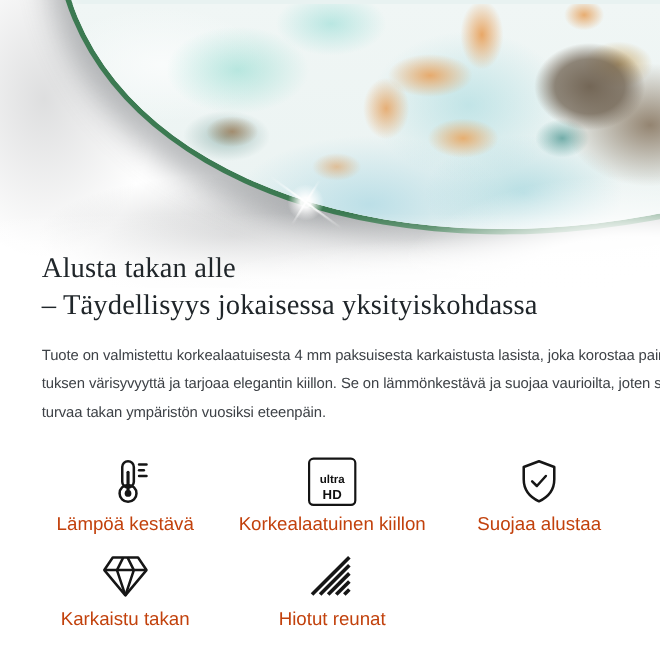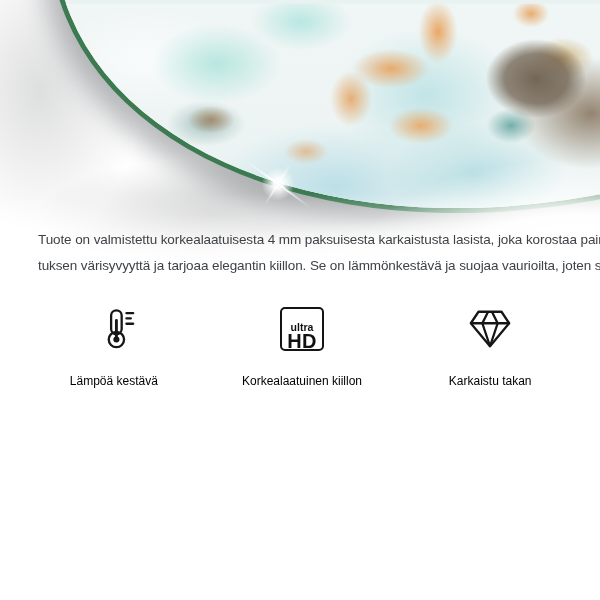--- a/index.html
+++ b/index.html
@@ -74,26 +74,26 @@
     font-family:"Liberation Serif","DejaVu Serif",serif;
     font-weight:400; font-size:26px; line-height:33px; color:#20262a;
     margin-bottom:17px; white-space:nowrap; letter-spacing:0.1px;
   }
   .desc { font-size:13.5px; line-height:26px; color:#3e4247; letter-spacing:-0.1px; margin-bottom:25px; }
   .desc div { white-space:nowrap; }
 
   .features { display:grid; grid-template-columns:1fr 1.3fr 1fr; row-gap:12px; width:540px; margin-left:-6px; }
   .feature { display:flex; flex-direction:column; align-items:center; }
   .feature .art { height:50px; display:flex; align-items:center; justify-content:center; }
-  .feature .lbl { margin-top:20px; font-size:12px; color:#000000; }
+  .feature .lbl { margin-top:4px; font-size:17px; color:#c2410c; }
 
   .uhd-box { width:44px; height:44px; border:2.5px solid #141414; border-radius:5px;
     display:flex; flex-direction:column; align-items:center; justify-content:flex-end; color:#101010; }
   .uhd-box .t { font-size:10.5px; font-weight:700; line-height:11px; letter-spacing:0; }
-  .uhd-box .b { font-size:20px; font-weight:800; line-height:16px; letter-spacing:0.2px; }
+  .uhd-box .b { font-size:12px; font-weight:800; line-height:16px; letter-spacing:0.2px; }
 
   svg.icon { display:block; }
 </style>
 </head>
 <body>
 
 <div class="page">
 
   <div class="hero">
     <div class="glass-shadow"></div>
@@ -102,24 +102,29 @@
     </div>
     <div class="sparkle">
       <div class="beam-a"></div>
         <div class="beam-b"></div>
         <div class="glow"></div>
     </div>
     <div class="fog"></div>
   </div>
 
   <div class="content">
+    <h1>
+      <div>Alusta takan alle</div>
+      <div>– Täydellisyys jokaisessa yksityiskohdassa</div>
+    </h1>
 
     <div class="desc">
       <div>Tuote on valmistettu korkealaatuisesta 4 mm paksuisesta karkaistusta lasista, joka korostaa paina-</div>
       <div>tuksen värisyvyyttä ja tarjoaa elegantin kiillon. Se on lämmönkestävä ja suojaa vaurioilta, joten se</div>
+      <div>turvaa takan ympäristön vuosiksi eteenpäin.</div>
     </div>
 
     <div class="features">
 
       <div class="feature">
         <div class="art">
           <svg class="icon" width="46" height="46" viewBox="0 0 48 48" fill="none" stroke="#161616" stroke-width="2.4" stroke-linecap="round">
             <rect x="21" y="4.5" width="11" height="25" rx="5.5"></rect>
             <circle cx="26.5" cy="35" r="8"></circle>
             <circle cx="26.5" cy="35" r="3.2" fill="#161616" stroke="none"></circle>
@@ -135,30 +140,51 @@
       <div class="feature">
         <div class="art">
           <div class="uhd-box">
             <div class="t">ultra</div>
             <div class="b">HD</div>
           </div>
         </div>
         <div class="lbl">Korkealaatuinen kiillon</div>
       </div>
 
+      <div class="feature">
+        <div class="art">
+          <svg class="icon" width="46" height="46" viewBox="0 0 48 48" fill="none" stroke="#161616" stroke-width="2.4" stroke-linecap="round" stroke-linejoin="round">
+            <path d="M24 4.5 L38.5 10 V21.5 C38.5 31.5 32.5 38.5 24 42.5 C15.5 38.5 9.5 31.5 9.5 21.5 V10 Z"></path>
+            <path d="M17.5 23.5 L22 28 L30.5 18.5"></path>
+          </svg>
+        </div>
+        <div class="lbl">Suojaa alustaa</div>
+      </div>
 
       <div class="feature">
         <div class="art">
           <svg class="icon" width="46" height="46" viewBox="0 0 48 48" fill="none" stroke="#161616" stroke-width="2.4" stroke-linejoin="round">
             <path d="M12 6 H36 L44 18 L24 42 L4 18 Z"></path>
             <path d="M22 6 L16 18 L24 42"></path>
             <path d="M26 6 L32 18 L24 42"></path>
             <path d="M4 18 H44"></path>
           </svg>
         </div>
         <div class="lbl">Karkaistu takan</div>
       </div>
 
+      <div class="feature">
+        <div class="art">
+          <svg class="icon" width="44" height="44" viewBox="0 0 48 48" stroke="#161616" stroke-width="3.6">
+            <line x1="4" y1="42" x2="41" y2="5"></line>
+            <line x1="12" y1="42" x2="41" y2="13"></line>
+            <line x1="20" y1="42" x2="41" y2="21"></line>
+            <line x1="28" y1="42" x2="41" y2="29"></line>
+            <line x1="36" y1="42" x2="41" y2="37"></line>
+          </svg>
+        </div>
+        <div class="lbl">Hiotut reunat</div>
+      </div>
 
 
     </div>
   </div>
 </div>
 
 </body></html>

